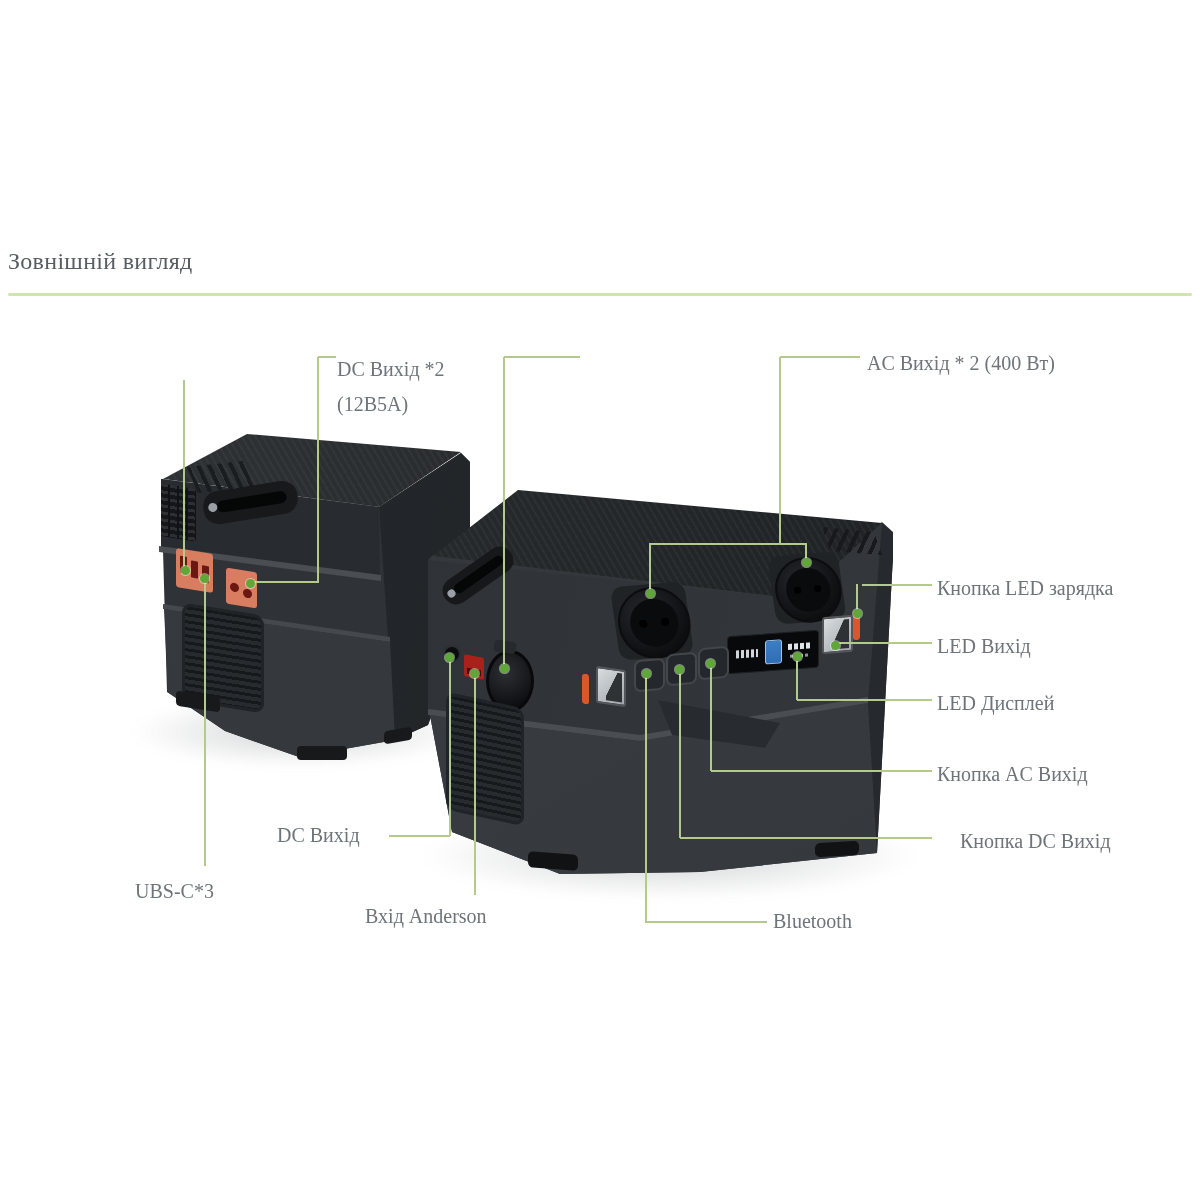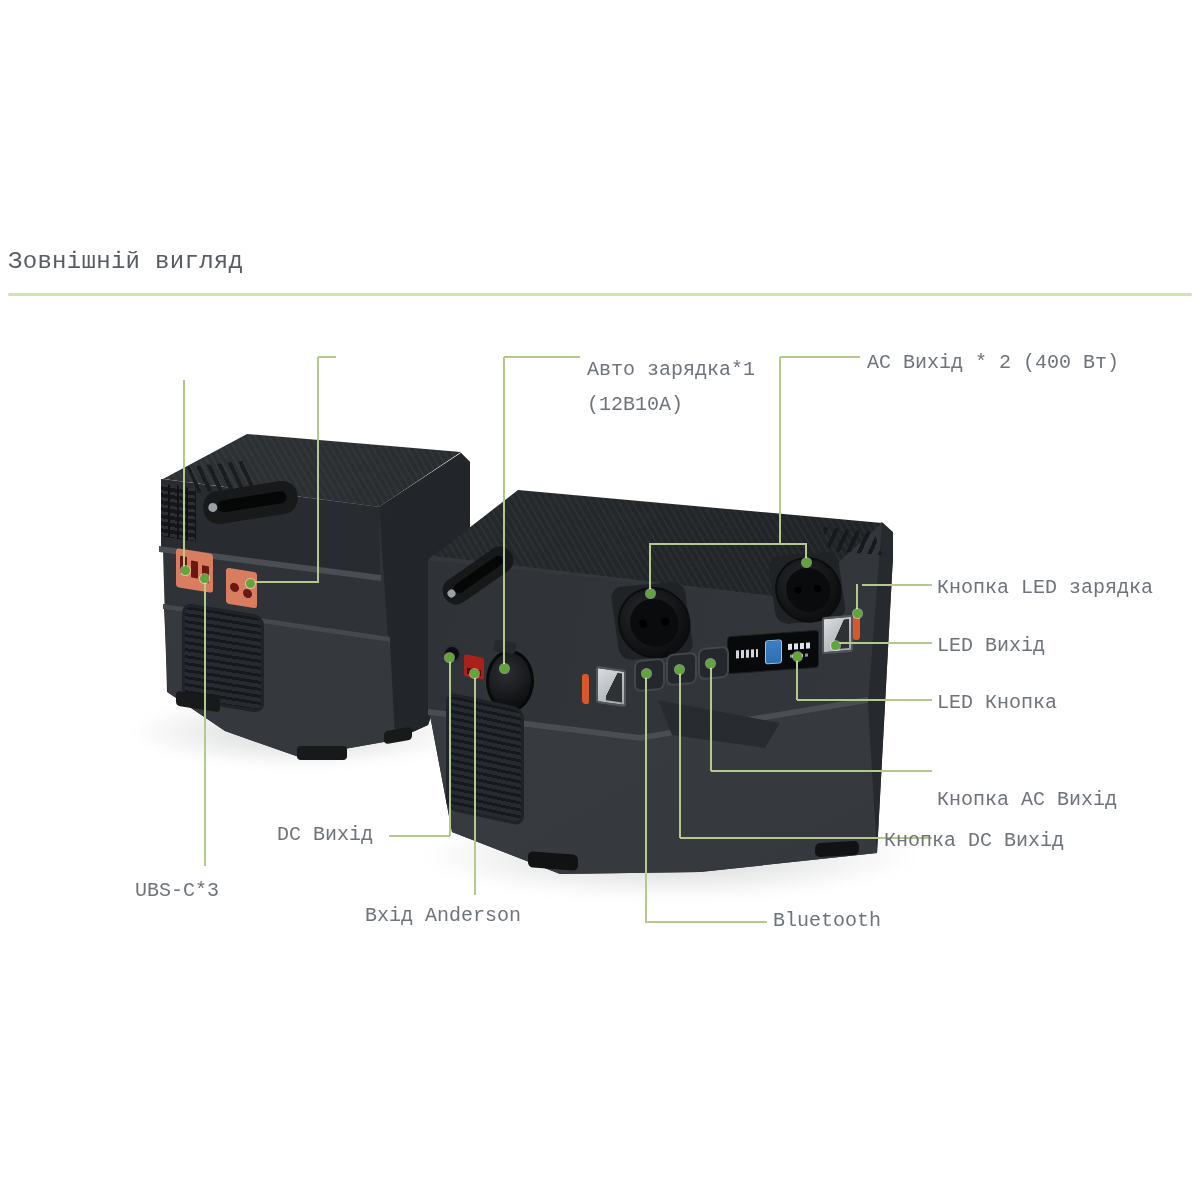--- a/index.html
+++ b/index.html
@@ -1,17 +1,17 @@
 <!DOCTYPE html>
 <html style="--background: #ffffff; --title: #575d63; --label: #6e747a; --underline: #cfe5ae; --leader: #b4c98c; --dot: #5fa838; --body-dark: #2f3337; --body-light: #3a3e43; --port-orange: #d97d61; --port-slot: #6b1812; --anderson-red: #a8211a; --display-blue: #3b7fc4; --lamp-silver: #d9dde0; --slit-orange: #d8582a;"><head>
 <meta charset="utf-8">
 <style>
   html,body{margin:0;padding:0;background:#fff;}
   .canvas{position:relative;width:1200px;height:992px;background:var(--background,#fff);overflow:hidden;
-          font-family:Liberation Mono, monospace;}
+          font-family:Liberation Serif, serif;}
   .title{position:absolute;left:8px;top:248px;font-size:24px;font-weight:400;color:var(--title);letter-spacing:.3px;}
   .rule{position:absolute;left:8px;top:293px;width:1184px;height:3px;background:var(--underline);border-radius:2px;}
 
   .shape{position:absolute;inset:0;}
   .abs{position:absolute;}
 
   
   .leader{position:absolute;background:var(--leader);z-index:40;}
   .leader.h{height:2px;}
   .leader.v{width:2px;}
@@ -192,28 +192,28 @@
   <div class="dot" style="left:853px;top:609px;"></div>
   <div class="dot" style="left:831px;top:641px;"></div>
   <div class="dot" style="left:793px;top:652px;"></div>
   <div class="dot" style="left:706px;top:659px;"></div>
   <div class="dot" style="left:675px;top:665px;"></div>
   <div class="dot" style="left:642px;top:669px;"></div>
   <div class="dot" style="left:445px;top:653px;"></div>
   <div class="dot" style="left:470px;top:669px;"></div>
   <div class="dot" style="left:200px;top:574px;"></div>
 
-  <div class="label two" style="left:587px;top:352px;">
-    <span>Авто зарядка*1</span>
-      <span>(12В10А)</span>
+  <div class="label two" style="left:337px;top:352px;">
+    <span>DC Вихід *2</span>
+      <span>(12В5А)</span>
   </div>
   <div class="label" style="left:867px;top:350px;">AC Вихід * 2 (400 Вт)</div>
   <div class="label" style="left:937px;top:575px;">Кнопка LED зарядка</div>
   <div class="label" style="left:937px;top:633px;">LED Вихід</div>
-  <div class="label" style="left:937px;top:690px;">LED Кнопка</div>
-  <div class="label" style="left:937px;top:787px;text-align:right;">Кнопка AC Вихід</div>
-  <div class="label" style="left:884px;top:828px;text-align:right;">Кнопка DC Вихід</div>
+  <div class="label" style="left:937px;top:690px;">LED Дисплей</div>
+  <div class="label" style="left:937px;top:761px;text-align:right;">Кнопка AC Вихід</div>
+  <div class="label" style="left:960px;top:828px;text-align:right;">Кнопка DC Вихід</div>
   <div class="label" style="left:773px;top:908px;">Bluetooth</div>
   <div class="label" style="left:277px;top:822px;">DC Вихід</div>
   <div class="label" style="left:135px;top:878px;">UBS-C*3</div>
   <div class="label" style="left:365px;top:903px;">Вхід Anderson</div>
 
 </div>
 
 </body></html>

